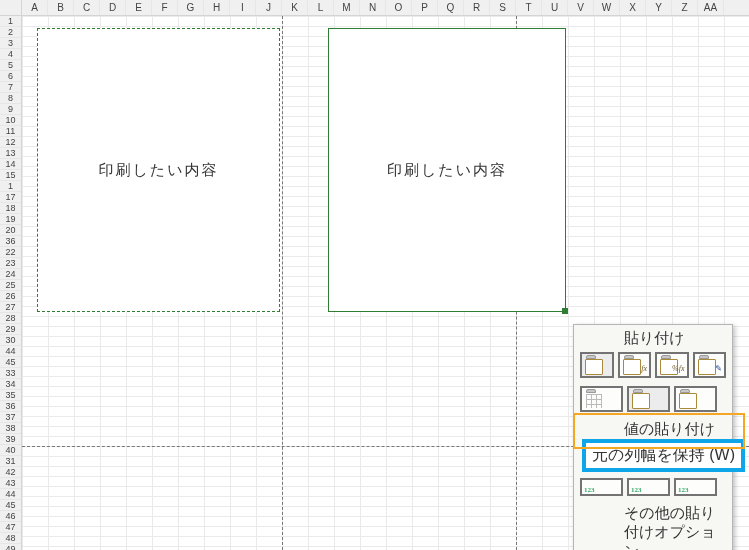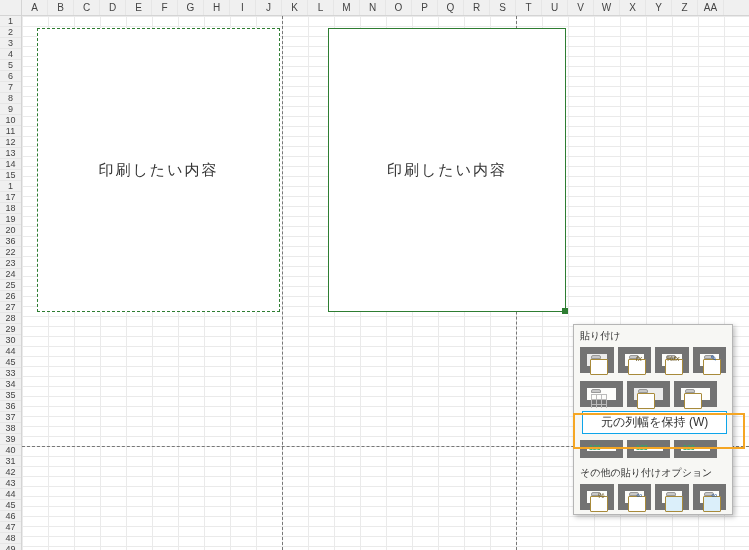--- a/index.html
+++ b/index.html
@@ -93,34 +93,36 @@
     top: 324px;
     width: 160px;
     background: #f7f7f4;
     border: 1px solid #b5b5b5;
     box-shadow: 2px 2px 5px rgba(0,0,0,.25);
     font-size: 11px;
     color: #333;
   }
   .popup .sec-title {
     padding: 4px 6px 0 6px;
-    font-size: 10px;
+    font-size: 15px;
+    margin-left: 44px;
   }
   .popup .icon-row {
     display: flex;
     gap: 4px;
     padding: 4px 6px;
   }
   .pbtn {
     width: 43px; height: 26px;
-    border: 7px solid #737373;
+    border: 2px solid #737373;
     background: #fdfdfb;
     display: flex; align-items: center; justify-content: center;
     position: relative;
     cursor: pointer;
+    font-family: Liberation Serif, serif;
   }
   .pbtn.sel { background: #ececec; }
   .clip {
     position: absolute; top: 1px; left: 4px; width: 10px; height: 4px;
     border: 1px solid #999; border-radius: 2px 2px 0 0; background: #c8c8c8;
   }
   .sheet-rect {
     position: absolute; top: 5px; left: 3px; width: 18px; height: 16px;
     border: 1px solid #a88a3a; background: #fff; border-radius: 1px;
   }
@@ -143,23 +145,23 @@
   }
 
   
   .tooltip-wrap {
     position: relative;
     margin: -2px 0 4px 0;
     padding: 2px 4px 2px 8px;
   }
   .tooltip-box {
     background: #fff;
-    border: 1px solid #0ea5e9;
-    padding: 2px 18px;
-    font-size: 12px;
+    border: 4px solid #0ea5e9;
+    padding: 2px 6px;
+    font-size: 16px;
     white-space: nowrap;
     display: inline-block;
   }
   .hl-orange {
     position:absolute;
     border: 2px solid #f5a623;
     pointer-events:none;
   }
   .covered-row {
     display:flex; gap:4px; padding: 0 6px 4px 6px; align-items:flex-end;
@@ -304,20 +306,21 @@
       <div class="pbtn sel">
           <span class="clip"></span>
           <span class="sheet-rect"></span>
         </div>
       <div class="pbtn">
           <span class="clip"></span>
           <span class="sheet-rect"></span>
         </div>
     </div>
 
+    <div class="sec-title" style="position:relative;z-index:2">値の貼り付け</div>
 
     <div class="tooltip-wrap">
       <span class="tooltip-box">元の列幅を保持 (W)</span>
     </div>
 
     <div class="covered-row">
       <div class="pbtn">
           <span class="num123">123</span>
         </div>
       <div class="pbtn">

